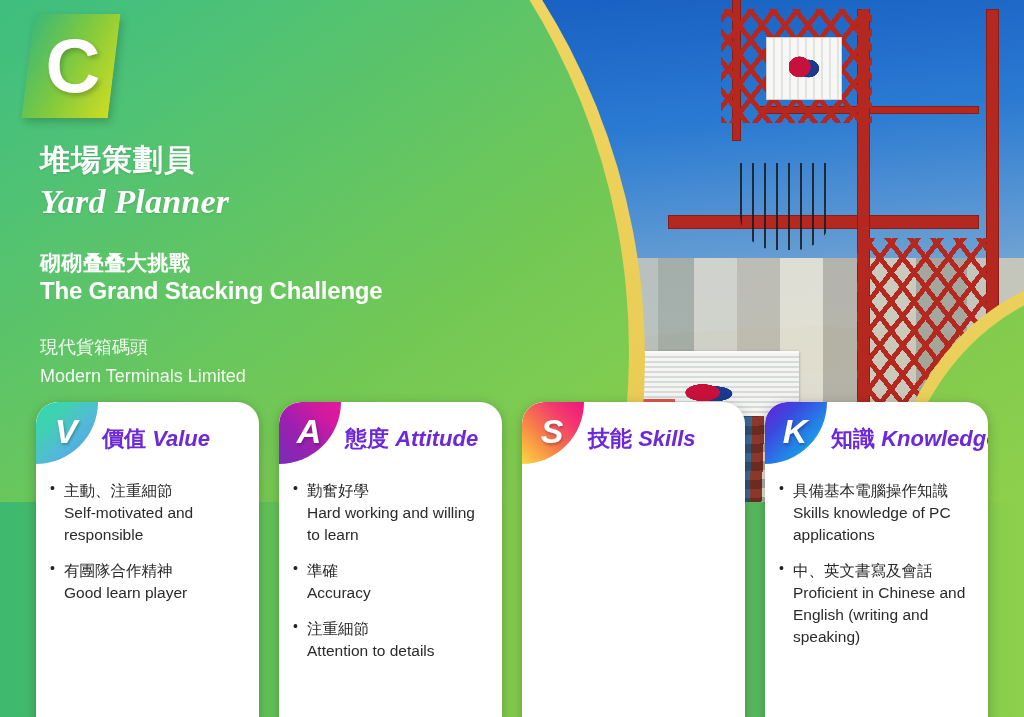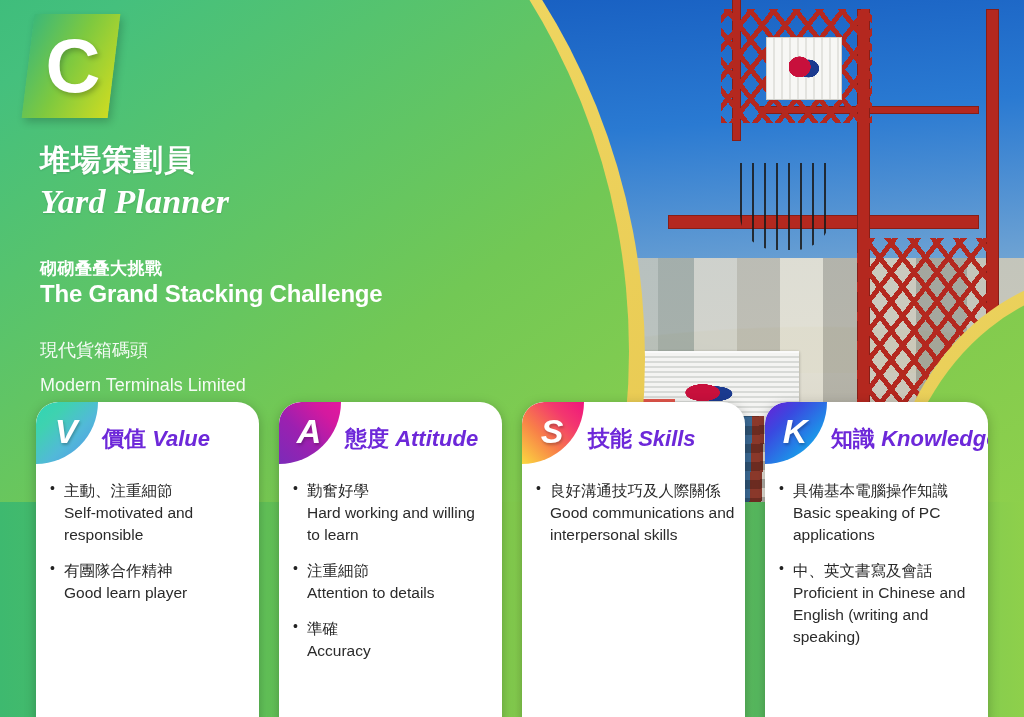--- a/index.html
+++ b/index.html
@@ -170,30 +170,30 @@
     font-size:30px; font-weight:700; letter-spacing:1px;
     text-shadow:0 1px 2px rgba(0,0,0,.13);
   }
   .h-en{
     font-size:34px; font-weight:700; font-style:italic;
     margin-top:2px; letter-spacing:.2px;
     text-shadow:0 1px 2px rgba(0,0,0,.13);
     font-family:Liberation Serif, serif;
   }
   .s-zh{
-    margin-top:36px; font-size:17px; font-weight:700; letter-spacing:.5px;
+    margin-top:28px; font-size:21px; font-weight:700; letter-spacing:.5px;
   }
   .s-en{
     margin-top:0; font-size:24px; font-weight:700; letter-spacing:-.2px;
   }
   .o-zh{
     margin-top:30px; font-size:18px; font-weight:400; color:rgba(255,255,255,.93);
   }
   .o-en{
-    margin-top:13px; font-size:18px; font-weight:400; color:rgba(255,255,255,.93);
+    margin-top:7px; font-size:18px; font-weight:400; color:rgba(255,255,255,.93);
   }
 
   
   .cards{
     position:absolute; left:0; top:402px; width:1024px; height:320px;
     display:flex; gap:20px; padding:0 36px; z-index:6;
   }
   .card{
     position:relative; flex:1 1 0;
     background:#fff;
@@ -307,50 +307,44 @@
         <div class="badge" style="background: linear-gradient(225deg, rgb(227, 24, 159) 0%, rgb(212, 25, 159) 22%, rgb(156, 32, 176) 58%, rgb(123, 43, 184) 100%);">
           <span>A</span>
         </div>
         <div class="card-title"><span class="zh">態度</span> <i>Attitude</i></div>
         <ul class="items">
           <li>
             <span class="li-zh">勤奮好學</span>
             <span class="li-en">Hard working and willing to learn</span>
           </li>
           <li>
+            <span class="li-zh">準確</span>
+            <span class="li-en">Accuracy</span>
+          </li>
+          <li>
             <span class="li-zh">注重細節</span>
             <span class="li-en">Attention to details</span>
-          </li>
-          <li>
-            <span class="li-zh">準確</span>
-            <span class="li-en">Accuracy</span>
           </li>
         </ul>
       </div>
       <div class="card">
         <div class="badge" style="background: linear-gradient(225deg, rgb(240, 20, 126) 0%, rgb(243, 56, 110) 28%, rgb(248, 129, 72) 62%, rgb(251, 217, 63) 100%);">
           <span>S</span>
         </div>
         <div class="card-title"><span class="zh">技能</span> <i>Skills</i></div>
-        <ul class="items">
-          <li>
-            <span class="li-zh">良好溝通技巧及人際關係</span>
-            <span class="li-en">Good communications and interpersonal skills</span>
-          </li>
-        </ul>
       </div>
       <div class="card">
         <div class="badge" style="background: linear-gradient(135deg, rgb(106, 31, 214) 0%, rgb(58, 73, 224) 30%, rgb(30, 143, 232) 66%, rgb(25, 205, 240) 100%);">
           <span>K</span>
         </div>
         <div class="card-title"><span class="zh">知識</span> <i>Knowledge</i></div>
         <ul class="items">
           <li>
             <span class="li-zh">具備基本電腦操作知識</span>
-            <span class="li-en">Basic speaking of PC applications</span>
+            <span class="li-en">Skills knowledge of PC applications</span>
           </li>
           <li>
             <span class="li-zh">中、英文書寫及會話</span>
             <span class="li-en">Proficient in Chinese and English (writing and speaking)</span>
           </li>
         </ul>
       </div>
     </div>
 
 </div>

